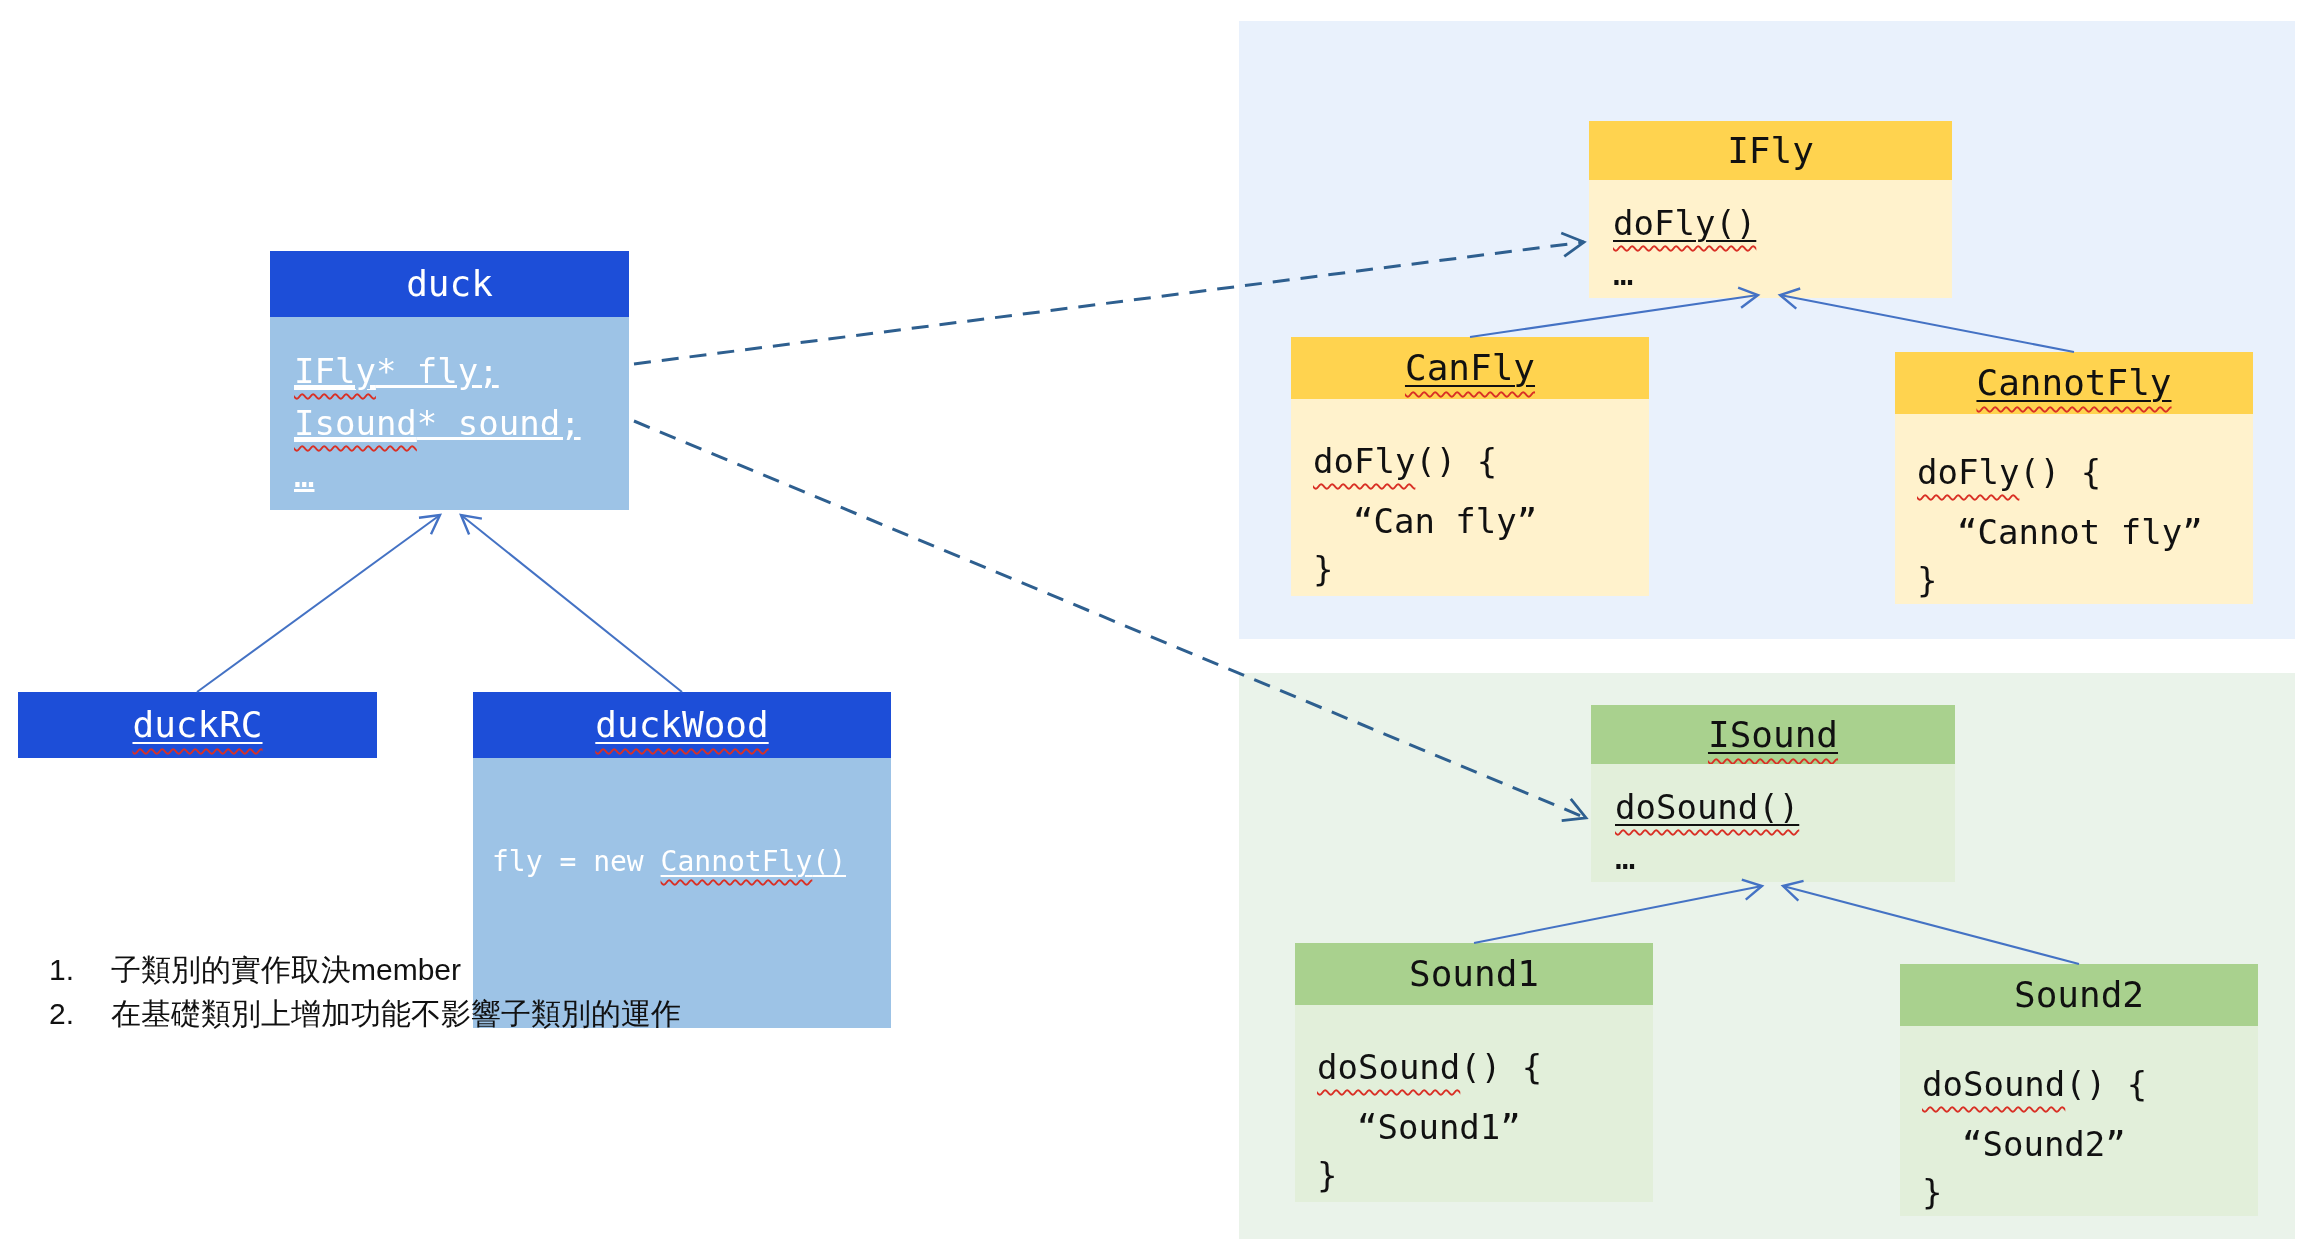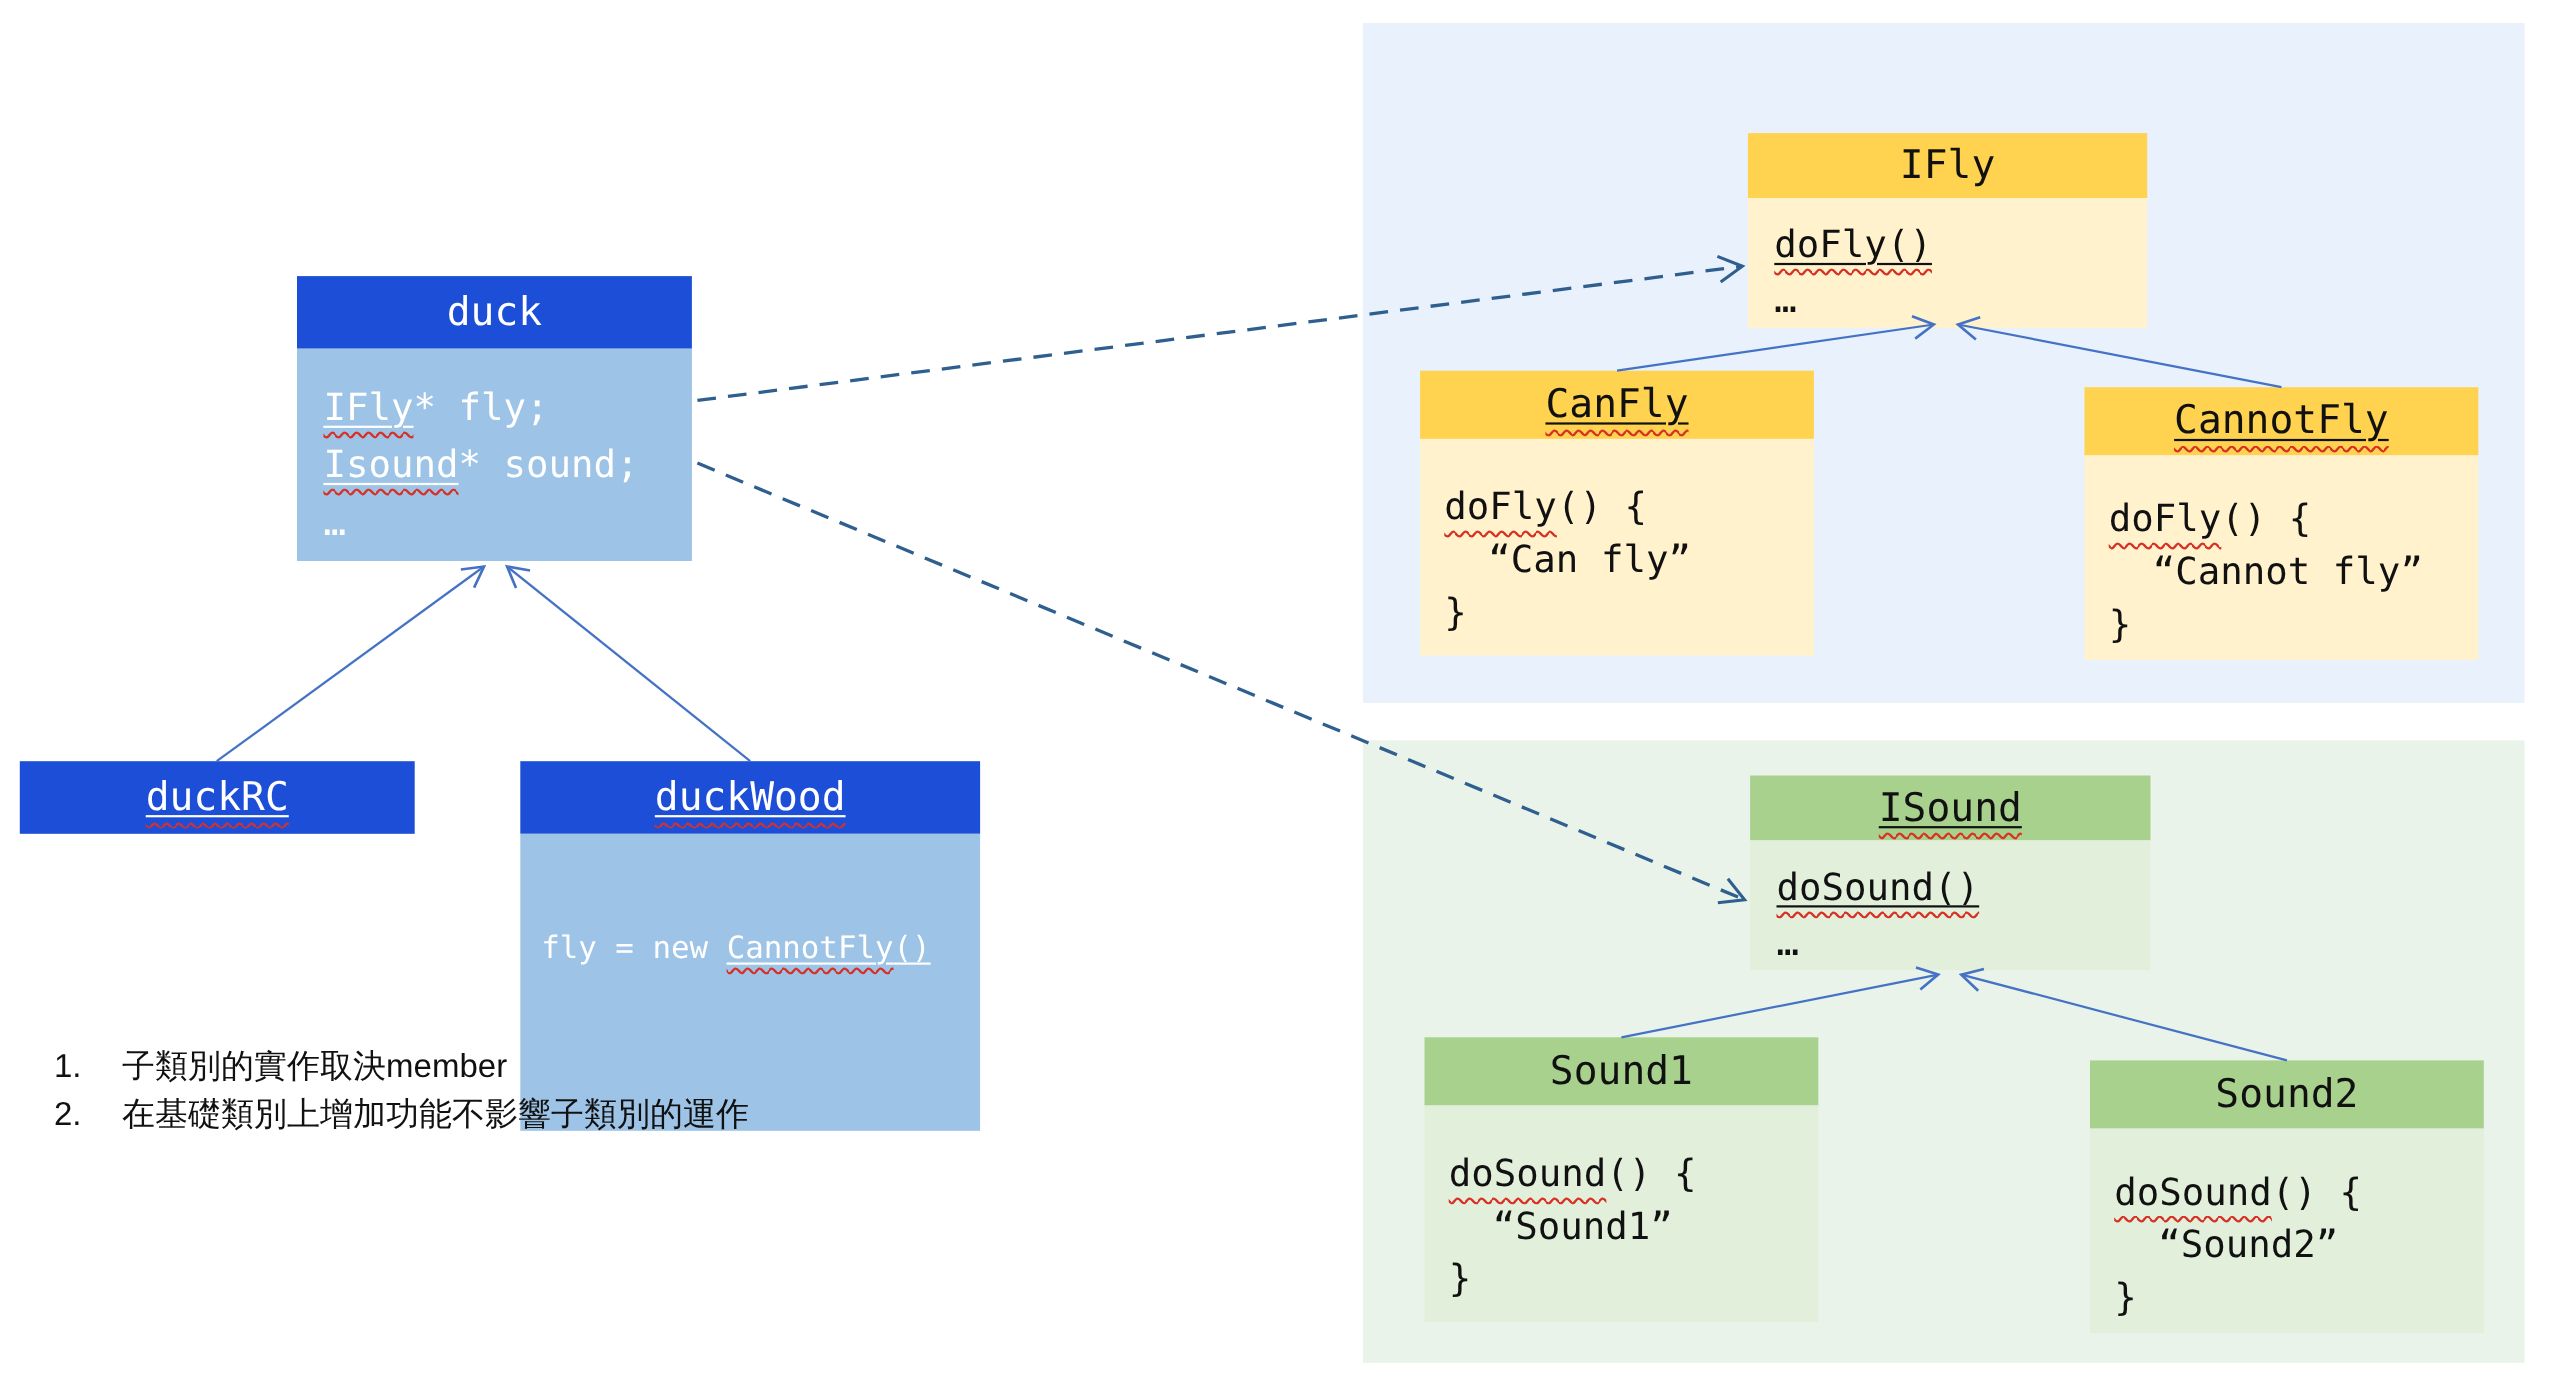--- a/index.html
+++ b/index.html
@@ -24,40 +24,40 @@
   }
   .chead.blue { background: #1d4ed8; color: #ffffff; }
   .chead.gold { background: #FFD34F; color: #111111; }
   .chead.green { background: #A9D18E; color: #111111; }
   .cbody { flex: 1 1 auto; }
   .cbody.bluebody { background: #9DC3E6; color: #ffffff; }
   .cbody.goldbody { background: #FFF2CC; color: #111111; }
   .cbody.greenbody { background: #E2EFDA; color: #111111; }
 
   .line { white-space: pre; }
-  .indent { padding-left: 40px; }
+  .indent { padding-left: 40px; margin-top: 12px; }
 
   
   .u {
     text-decoration-line: underline;
     text-decoration-style: solid;
     text-decoration-color: currentColor;
     text-decoration-thickness: 2px;
     text-underline-offset: 0.14em;
   }
   
   .sq {
     text-decoration-line: underline;
     text-decoration-style: wavy;
     text-decoration-color: #D93025;
     text-decoration-thickness: 2.4px;
     text-underline-offset: 0.3em;
   }
 
-  .duck-body { padding: 28px 24px 0 24px; font-size: 34px; line-height: 52px; }
+  .duck-body { padding: 28px 24px 0 24px; font-size: 34px; line-height: 52px; text-decoration: underline; }
   .iface-body { padding: 18px 24px 0 24px; font-size: 34px; line-height: 50px; }
   .impl-body  { padding: 38px 22px 0 22px; font-size: 34px; line-height: 48px; }
   .assign-body { padding: 86px 19px 0 19px; font-size: 28px; line-height: 1.3; }
 
   .arrows { position: absolute; left: 0; top: 0; z-index: 5; pointer-events: none; }
   .inh { stroke: #4472C4; stroke-width: 2; fill: none; }
   .dep { stroke: #2E5F8F; stroke-width: 3; fill: none; stroke-dasharray: 17 11; }
 
   .notes {
     position: absolute; left: 49px; top: 948px;

